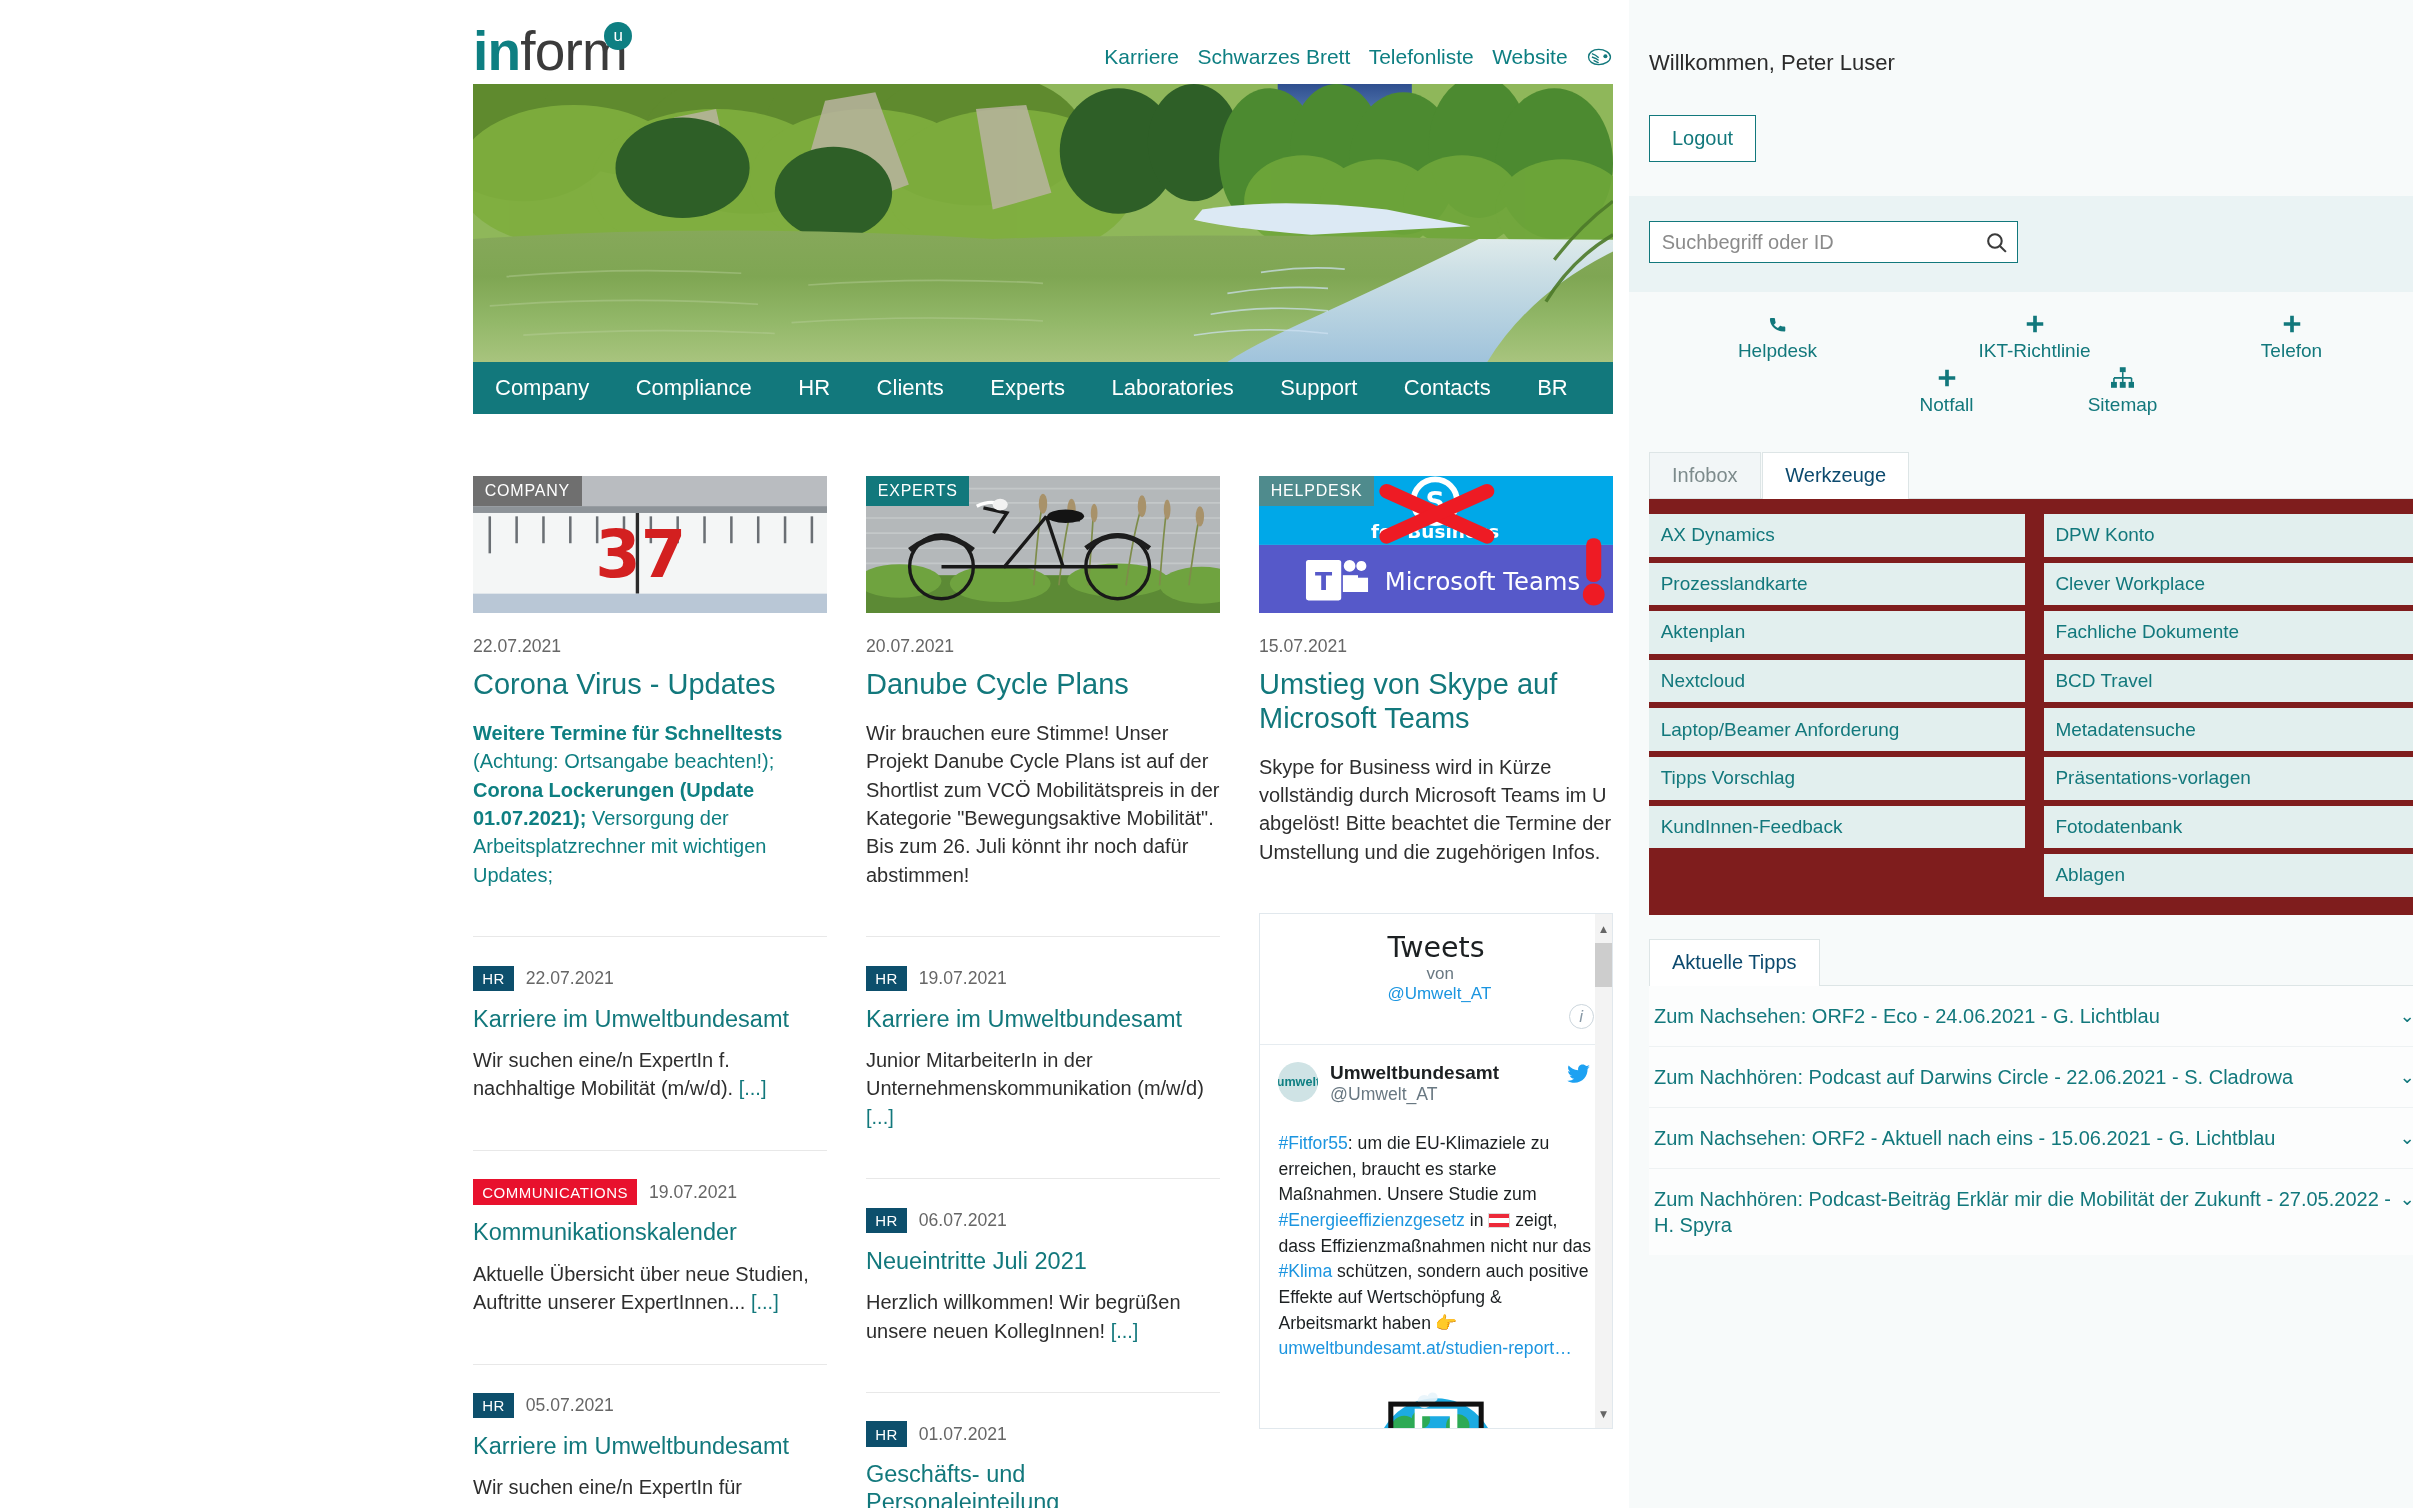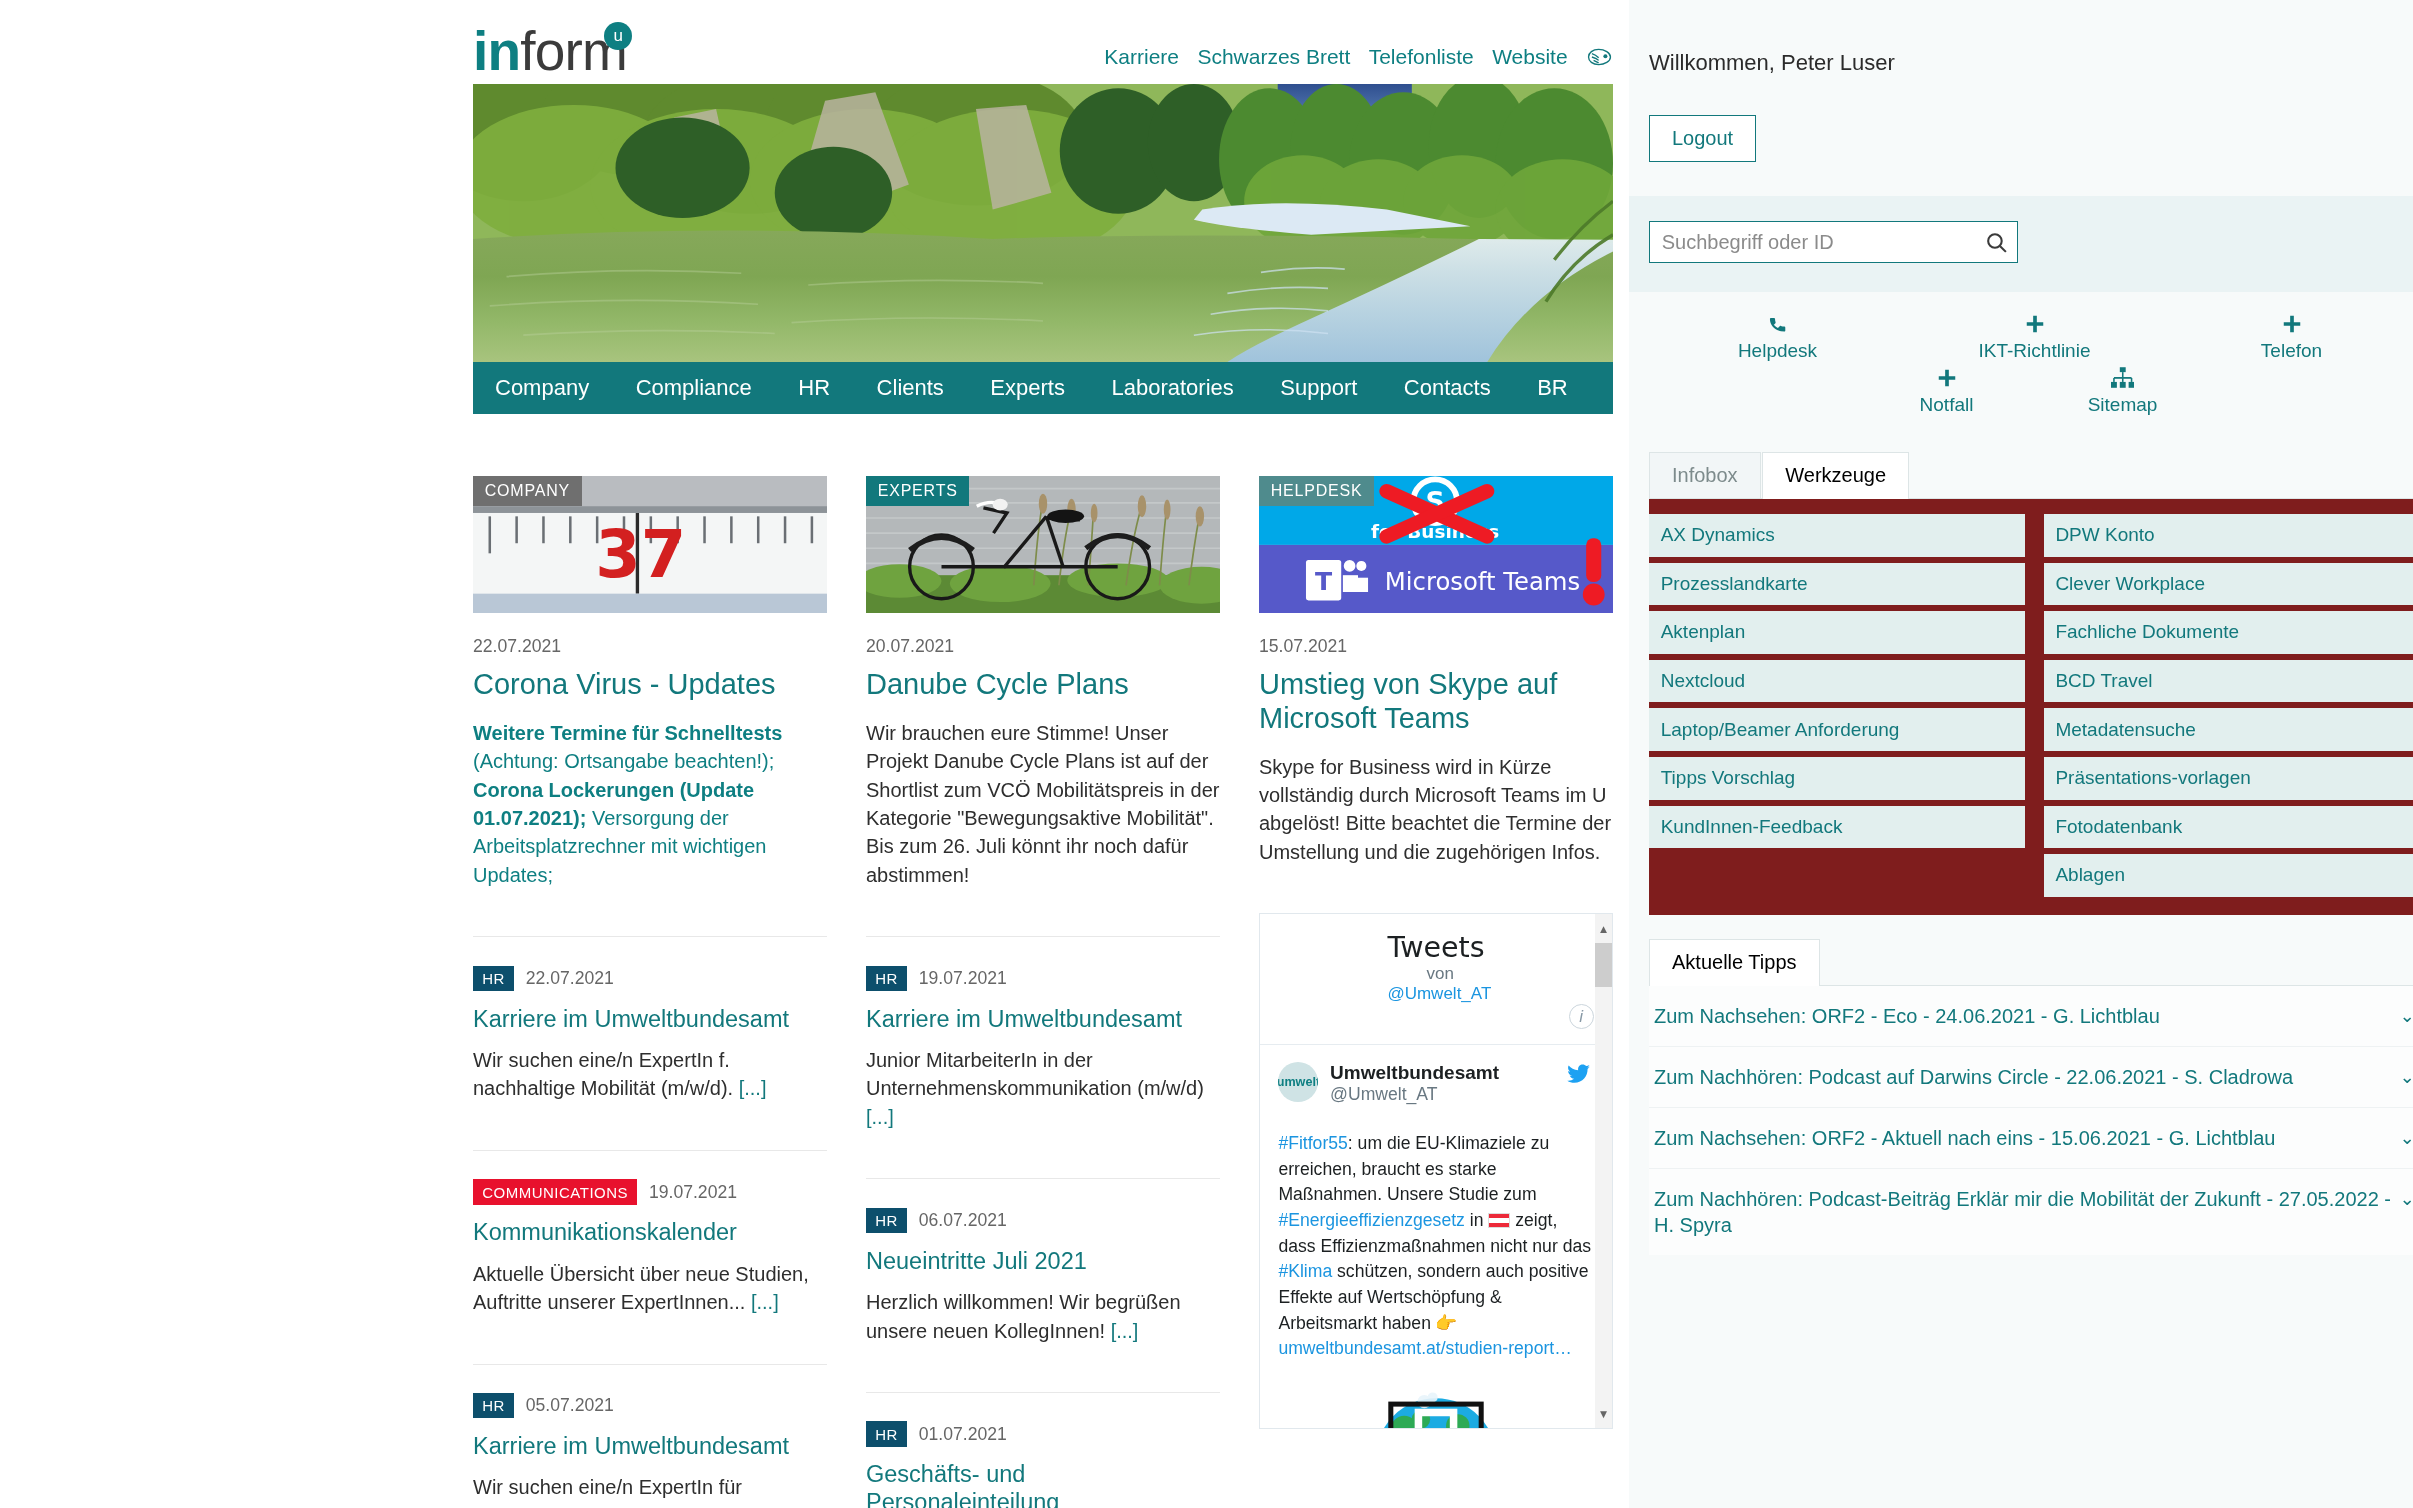--- a/index.html
+++ b/index.html
@@ -135,21 +135,21 @@
   .qitem .qlb { color:#12787c; font-size:19px; margin-top:1.7px; white-space:nowrap; }
   .qrow2 { display:flex; justify-content:center; gap:50px; margin-top:1.7px; }
 
   
   .panel { margin:13.4px 20px 0 20px; }
   .tabs { display:flex; align-items:flex-end; border-bottom:0.8px solid #dde5e6; }
   .tab {
     font-size:20px; padding:11px 22px; background:#f2f6f7; color:#7d8b8c;
     border:0.8px solid #dde5e6; border-bottom:0; cursor:pointer; margin-right:1.7px;
   }
-  .tab.active { background:#fff; color:#000000; position:relative; top:0.8px; padding-bottom:11.7px; }
+  .tab.active { background:#fff; color:#0c4a6e; position:relative; top:0.8px; padding-bottom:11.7px; }
   .panel-body { background:#7f1d1d; padding:15px 0 18.4px 0; }
   .tools-grid { display:flex; gap:18.4px; }
   .tools-col { flex:1; display:flex; flex-direction:column; gap:5.9px; }
   .tool-btn {
     background:#e2efee; color:#12787c; font-size:19px; padding:9.2px 11.7px;
     line-height:1.28; cursor:pointer;
   }
 
   
   .tipps-body { background:#fcfdfd; }

